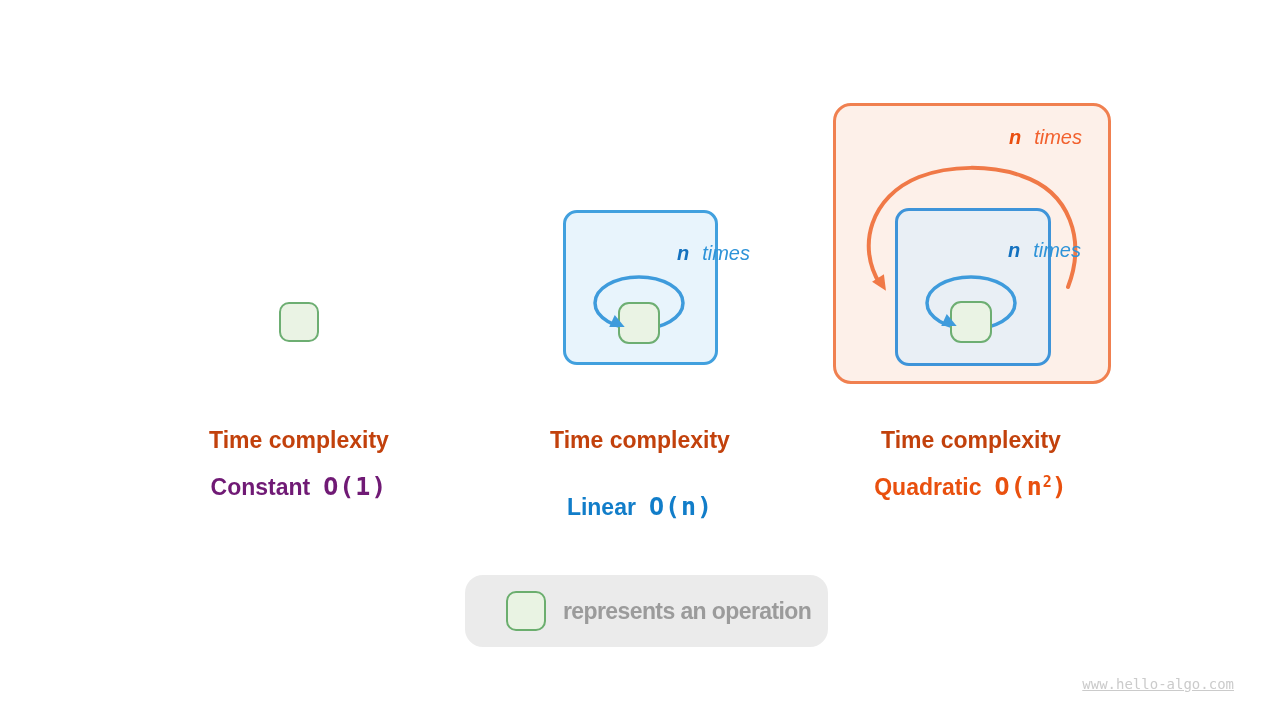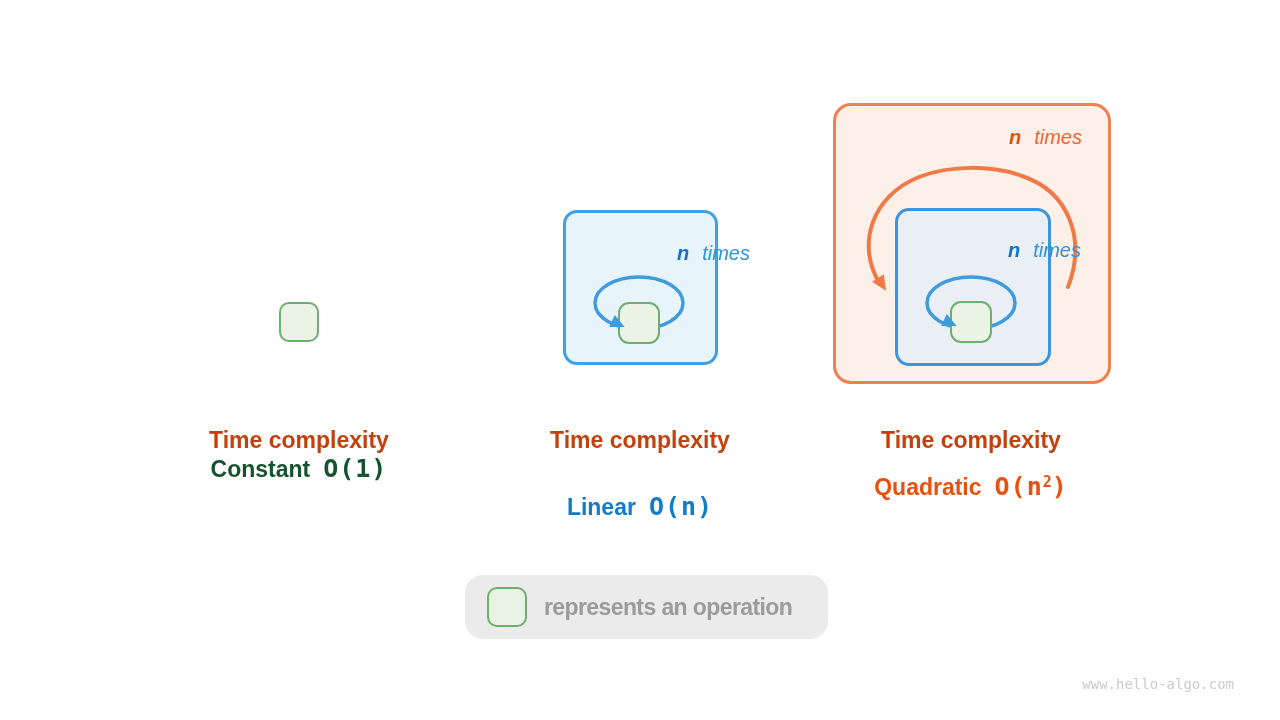--- a/index.html
+++ b/index.html
@@ -31,35 +31,35 @@
   .blue-label .word{color:#2E93D8;}
   .orange-label .cnt{color:#EA4E0F;}
   .orange-label .word{color:#F2612E;}
 
   
   .heading{position:absolute;z-index:4;width:300px;text-align:center;font-size:23px;font-weight:bold;color:#c2410c;white-space:nowrap;}
   .h-1{left:149px;top:427px;}
   .h-2{left:490px;top:427px;}
   .h-3{left:821px;top:427px;}
   .result{position:absolute;z-index:4;width:300px;text-align:center;font-size:23px;font-weight:bold;white-space:nowrap;line-height:32px;}
-  .r-1{left:149px;top:448px;color:#14532d;}
+  .r-1{left:149px;top:466px;color:#701a75;}
   .r-2{left:490px;top:486px;color:#117DC9;}
   .r-3{left:821px;top:466px;color:#E9500E;}
   .bigo{font-family:"DejaVu Sans Mono", monospace;font-size:25px;font-weight:bold;margin-left:13px;letter-spacing:1px;}
   .o-sup{font-family:"DejaVu Sans Mono", monospace;font-size:15px;font-weight:bold;vertical-align:8px;letter-spacing:0;}
 
   
-  .legend{position:absolute;left:465px;top:575px;width:363px;height:64px;background:#EBEBEB;border-radius:18px;
-          display:flex;align-items:center;padding-left:22px;box-sizing:border-box;z-index:4;}
+  .legend{position:absolute;left:465px;top:575px;width:363px;height:72px;background:#EBEBEB;border-radius:18px;
+          display:flex;align-items:center;padding-left:41px;box-sizing:border-box;z-index:4;}
   .legend-square{width:40px;height:40px;background:#E9F3E3;border:2px solid #6BAE6E;border-radius:10px;box-sizing:border-box;flex:0 0 auto;}
   .legend-text{margin-left:17px;font-size:23px;font-weight:bold;color:#9B9B9B;letter-spacing:-0.6px;white-space:nowrap;}
 
   
   .watermark{position:absolute;right:46px;top:676px;z-index:4;font-family:"DejaVu Sans Mono", monospace;
-             font-size:14px;color:#CBCBCB;white-space:nowrap;}
+             font-size:14px;color:#CBCBCB;white-space:nowrap;text-decoration:underline;}
 </style>
 </head>
 <body>
 
 <div class="canvas">
 
   <div class="frame box-linear"></div>
   <div class="frame box-quadratic"></div>
   <div class="frame box-inner"></div>
   <div class="frame sq-left"></div>

